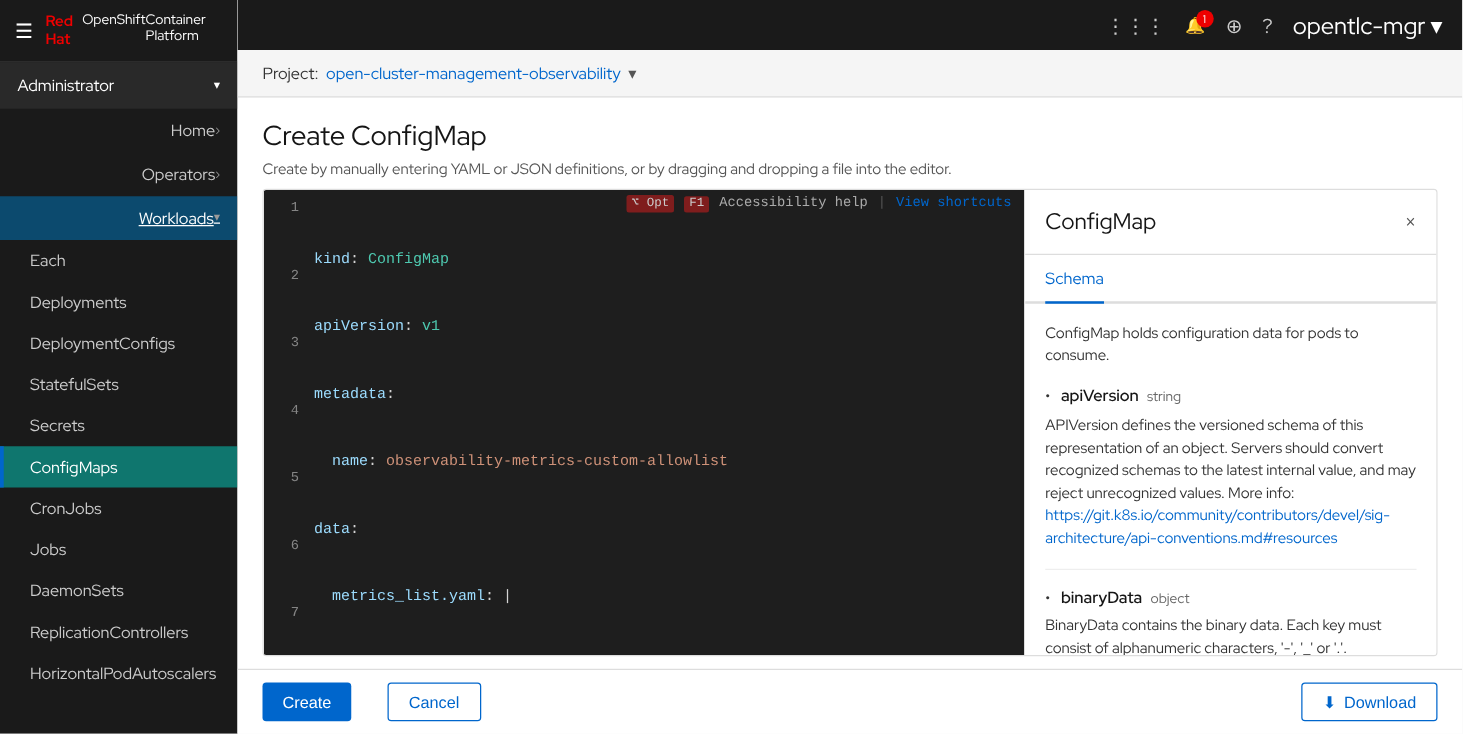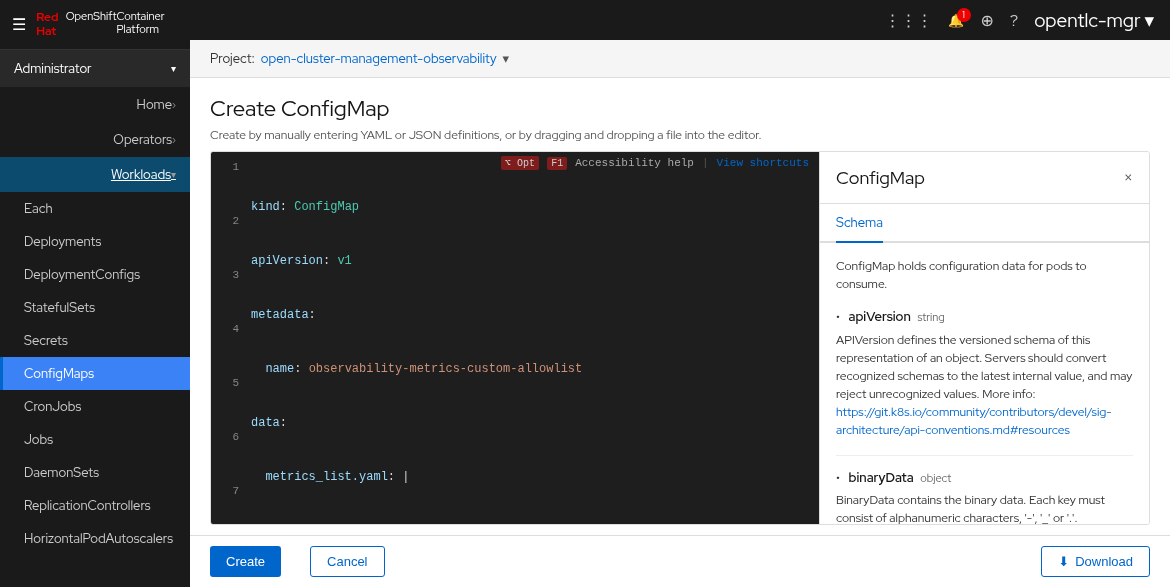--- a/index.html
+++ b/index.html
@@ -56,21 +56,21 @@
     }
     .sidebar-item.active { background: #0c4a6e; color: #fff; text-decoration: underline; }
     .sidebar-item .chevron { font-size: 10px; color: #999; }
 
     .sidebar-group-item {
       padding: 8px 14px 8px 24px;
       color: #ccc;
       cursor: pointer;
       font-size: 13px;
     }
-    .sidebar-group-item.active { background: #3b82f6; color: #fff; border-left: 3px solid #06c; padding-left: 21px; }
+    .sidebar-group-item.active { background: #0f766e; color: #fff; border-left: 3px solid #06c; padding-left: 21px; }
 
     
     .main-content {
       flex: 1;
       display: flex;
       flex-direction: column;
       height: 587px;
       overflow: hidden;
       background: #fff;
     }

